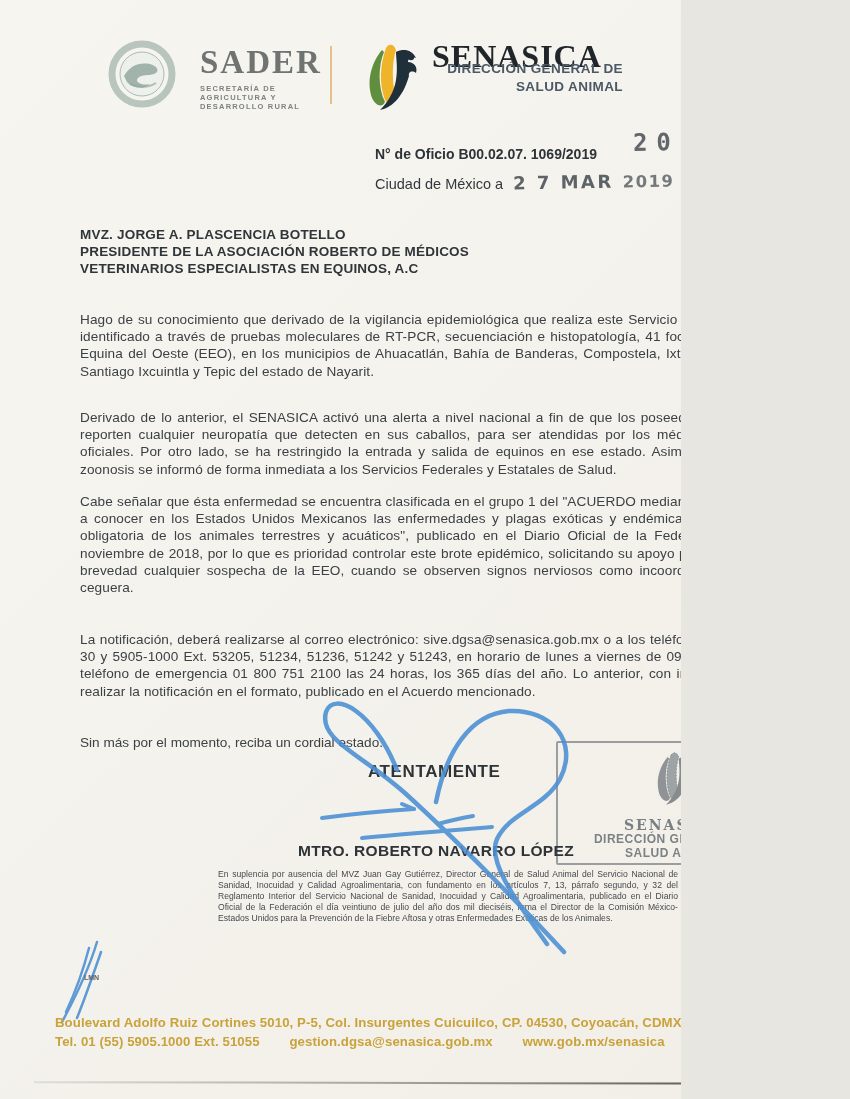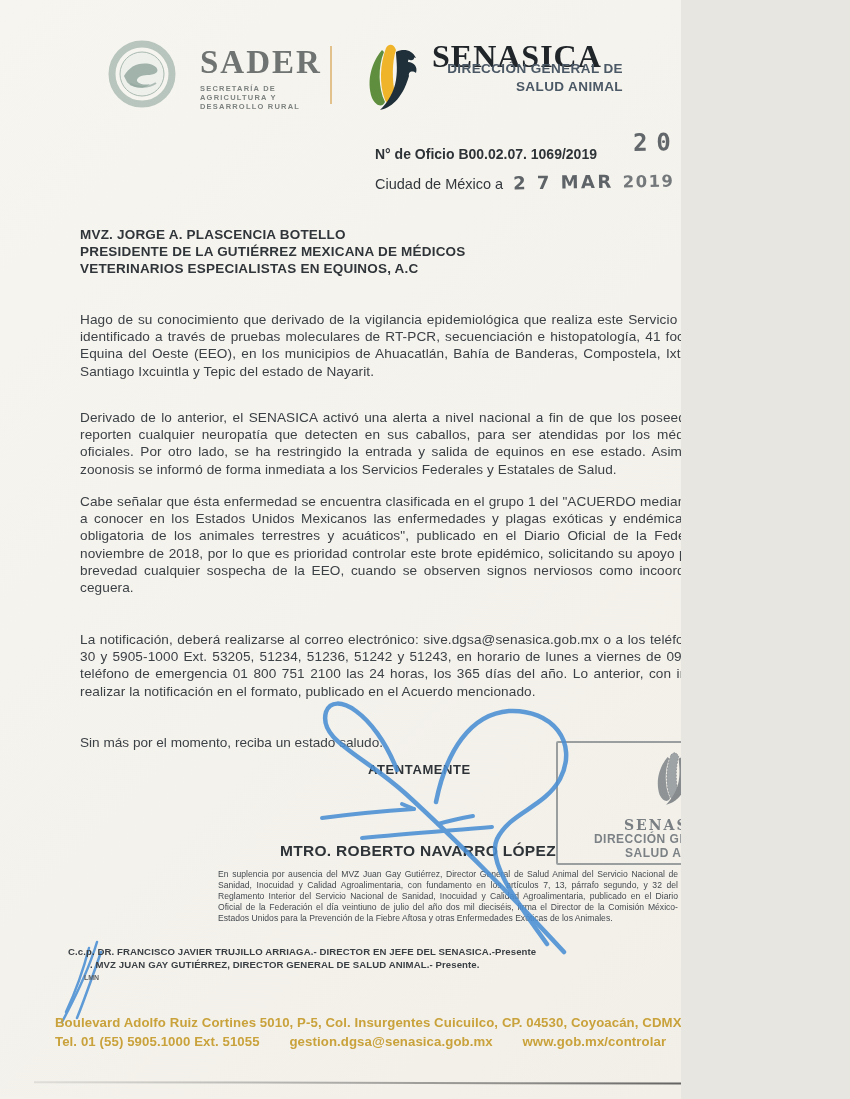--- a/index.html
+++ b/index.html
@@ -55,22 +55,22 @@
 
   
   .para { left: 80px; width: 707px; font-size: 13.6px; line-height: 17.2px; text-align: justify; color: #3c4146; letter-spacing: .1px; }
   .p1 { top: 311px; }
   .p2 { top: 409px; }
   .p3 { top: 493px; }
   .p4 { top: 631px; }
   .closing { left: 80px; top: 735px; font-size: 13.6px; color: #3c4146; }
 
   
-  .salutation { left: 368px; top: 762px; font-size: 13px; font-weight: bold; color: #2e3338; letter-spacing: .6px; text-align: right; }
-  .sig-name { left: 280px; top: 842px; font-size: 15.5px; font-weight: bold; color: #2e3338; letter-spacing: .3px; }
+  .salutation { left: 368px; top: 762px; font-size: 17px; font-weight: bold; color: #2e3338; letter-spacing: .6px; text-align: right; }
+  .sig-name { left: 298px; top: 842px; font-size: 15.5px; font-weight: bold; color: #2e3338; letter-spacing: .3px; }
   .ink { pointer-events: none; left: 0; top: 0; }
 
   .stamp-box {
     left: 556px; top: 741px; width: 235px; height: 124px;
     border: 2.5px solid rgba(116,122,127,.7);
     border-radius: 2px;
     display: flex; flex-direction: column; align-items: center; justify-content: flex-start;
     padding-top: 6px;
   }
   .stamp-org {
@@ -148,29 +148,29 @@
   <div class="abs oficio-line">N° de Oficio B00.02.07. 1069/2019</div>
   <div class="abs stamp-number">2093</div>
   <div class="abs date-line">Ciudad de México a</div>
   <div class="abs stamp-date">
     <span>2 7 MAR</span>
     <span class="yr">2019</span>
   </div>
 
   <div class="abs addressee">
     <div>MVZ.  JORGE A. PLASCENCIA BOTELLO</div>
-    <div>PRESIDENTE DE LA GUTIÉRREZ MEXICANA DE MÉDICOS</div>
+    <div>PRESIDENTE DE LA ASOCIACIÓN ROBERTO DE MÉDICOS</div>
     <div>VETERINARIOS ESPECIALISTAS EN EQUINOS, A.C</div>
   </div>
 
   <p class="abs para p1">Hago de su conocimiento que derivado de la vigilancia epidemiológica que realiza este Servicio Nacional, se han identificado a través de pruebas moleculares de RT-PCR, secuenciación e histopatología, 41 focos de Encefalitis Equina del Oeste (EEO), en los municipios de Ahuacatlán, Bahía de Banderas, Compostela, Ixtlán del Rio, Jala, Santiago Ixcuintla y Tepic del estado de Nayarit.</p>
   <p class="abs para p2">Derivado de lo anterior, el SENASICA activó una alerta a nivel nacional a fin de que los poseedores de equinos reporten cualquier neuropatía que detecten en sus caballos, para ser atendidas por los médicos veterinarios oficiales. Por otro lado, se ha restringido la entrada y salida de equinos en ese estado. Asimismo, al ser una zoonosis se informó de forma inmediata a los Servicios Federales y Estatales de Salud.</p>
   <p class="abs para p3">Cabe señalar que ésta enfermedad se encuentra clasificada en el grupo 1 del "ACUERDO mediante el cual se dan a conocer en los Estados Unidos Mexicanos las enfermedades y plagas exóticas y endémicas de notificación obligatoria de los animales terrestres y acuáticos", publicado en el Diario Oficial de la Federación el 29 de noviembre de 2018, por lo que es prioridad controlar este brote epidémico, solicitando su apoyo para reportar a la brevedad cualquier sospecha de la EEO, cuando se observen signos nerviosos como incoordinación, fiebre y ceguera.</p>
   <p class="abs para p4">La notificación, deberá realizarse al correo electrónico: sive.dgsa@senasica.gob.mx o a los teléfonos 36180821 al 30 y 5905-1000 Ext. 53205, 51234, 51236, 51242 y 51243, en horario de lunes a viernes de 09 a 18 horas, o al teléfono de emergencia 01 800 751 2100 las 24 horas, los 365 días del año. Lo anterior, con independencia de realizar la notificación en el formato, publicado en el Acuerdo mencionado.</p>
-  <p class="abs closing">Sin más por el momento, reciba un estado saludo.</p>
+  <p class="abs closing">Sin más por el momento, reciba un cordial estado.</p>
 
   <div class="abs salutation">ATENTAMENTE</div>
 
   <div class="abs stamp-box">
     <span>
       <svg width="64" height="62" viewBox="0 0 76 78" opacity="0.8">
         <path d="M30 10 C20 22, 14 40, 20 58 C24 66, 30 68, 33 62 C26 48, 26 26, 32 12 Z" fill="#777d82"></path>
         <path d="M34 8 C28 24, 27 44, 33 60 C38 68, 44 64, 43 54 C40 40, 40 22, 44 10 C42 4, 37 3, 34 8 Z" fill="#8a9095" stroke="#6d7378" stroke-width="1" stroke-dasharray="2 2"></path>
         <path d="M44 12 C52 8, 60 10, 64 18 C60 16, 56 18, 56 22 C62 22, 66 27, 64 33 C60 30, 56 32, 57 36 C50 60, 38 68, 28 70 C36 62, 42 52, 44 40 C46 28, 44 18, 44 12 Z" fill="#6d7378"></path>
         <circle cx="59" cy="17" r="3.2" fill="#6d7378"></circle>
@@ -194,24 +194,20 @@
       <path stroke-width="4" d="M322 818 C 352 814, 384 811, 414 809"></path>
       <path stroke-width="4" d="M414 809 L 402 804"></path>
       <path stroke-width="4" d="M438 824 C 452 820, 462 818, 473 816"></path>
       <path stroke-width="4" d="M362 838 C 402 834, 444 831, 492 827"></path>
       <path stroke-width="2.5" d="M97 942 C 88 972, 75 998, 62 1022"></path>
       <path stroke-width="2.5" d="M89 948 C 82 975, 74 995, 66 1012"></path>
       <path stroke-width="2.5" d="M101 952 C 92 978, 85 998, 77 1018"></path>
     </g>
   </svg>
 
-  <div class="abs ccp">
-    <div>C.c.p. DR. FRANCISCO JAVIER TRUJILLO ARRIAGA.- DIRECTOR EN JEFE DEL SENASICA.-Presente</div>
-    <div class="l2">. MVZ JUAN GAY GUTIÉRREZ, DIRECTOR GENERAL DE SALUD ANIMAL.- Presente.</div>
-  </div>
   <div class="abs ccp-initials">LMN</div>
 
   <div class="abs zapata">
     <span>
       <svg width="62" height="56" viewBox="0 0 62 56">
         <ellipse cx="31" cy="38" rx="13" ry="14" fill="#3f372f"></ellipse>
         <path d="M24 40 L31 34 L38 40 L38 56 L24 56 Z" fill="#3f372f"></path>
         <path d="M28 36 L31 33 L34 36 L31 44 Z" fill="#e9e4da"></path>
         <ellipse cx="31" cy="26" rx="7.5" ry="8.5" fill="#c59a6b"></ellipse>
         <rect x="26.5" y="28.5" width="9" height="2.6" rx="1.3" fill="#3a2f24"></rect>
@@ -224,18 +220,18 @@
     <div class="zapata-motto">AÑO DEL CAUDILLO DEL SUR</div>
     <div class="zapata-name">EMILIANO ZAPATA</div>
     <div class="zapata-rule"></div>
   </div>
 
   <div class="abs footer">
     <div>Boulevard Adolfo Ruiz Cortines 5010, P-5, Col. Insurgentes Cuicuilco, CP. 04530, Coyoacán, CDMX</div>
     <div>
       <span class="seg">Tel. 01 (55) 5905.1000 Ext. 51055</span>
       <span class="seg">gestion.dgsa@senasica.gob.mx</span>
-      <span>www.gob.mx/controlar</span>
+      <span>www.gob.mx/senasica</span>
     </div>
   </div>
 
   <div class="abs scan-edge"></div>
 </div>
 
 </body></html>

